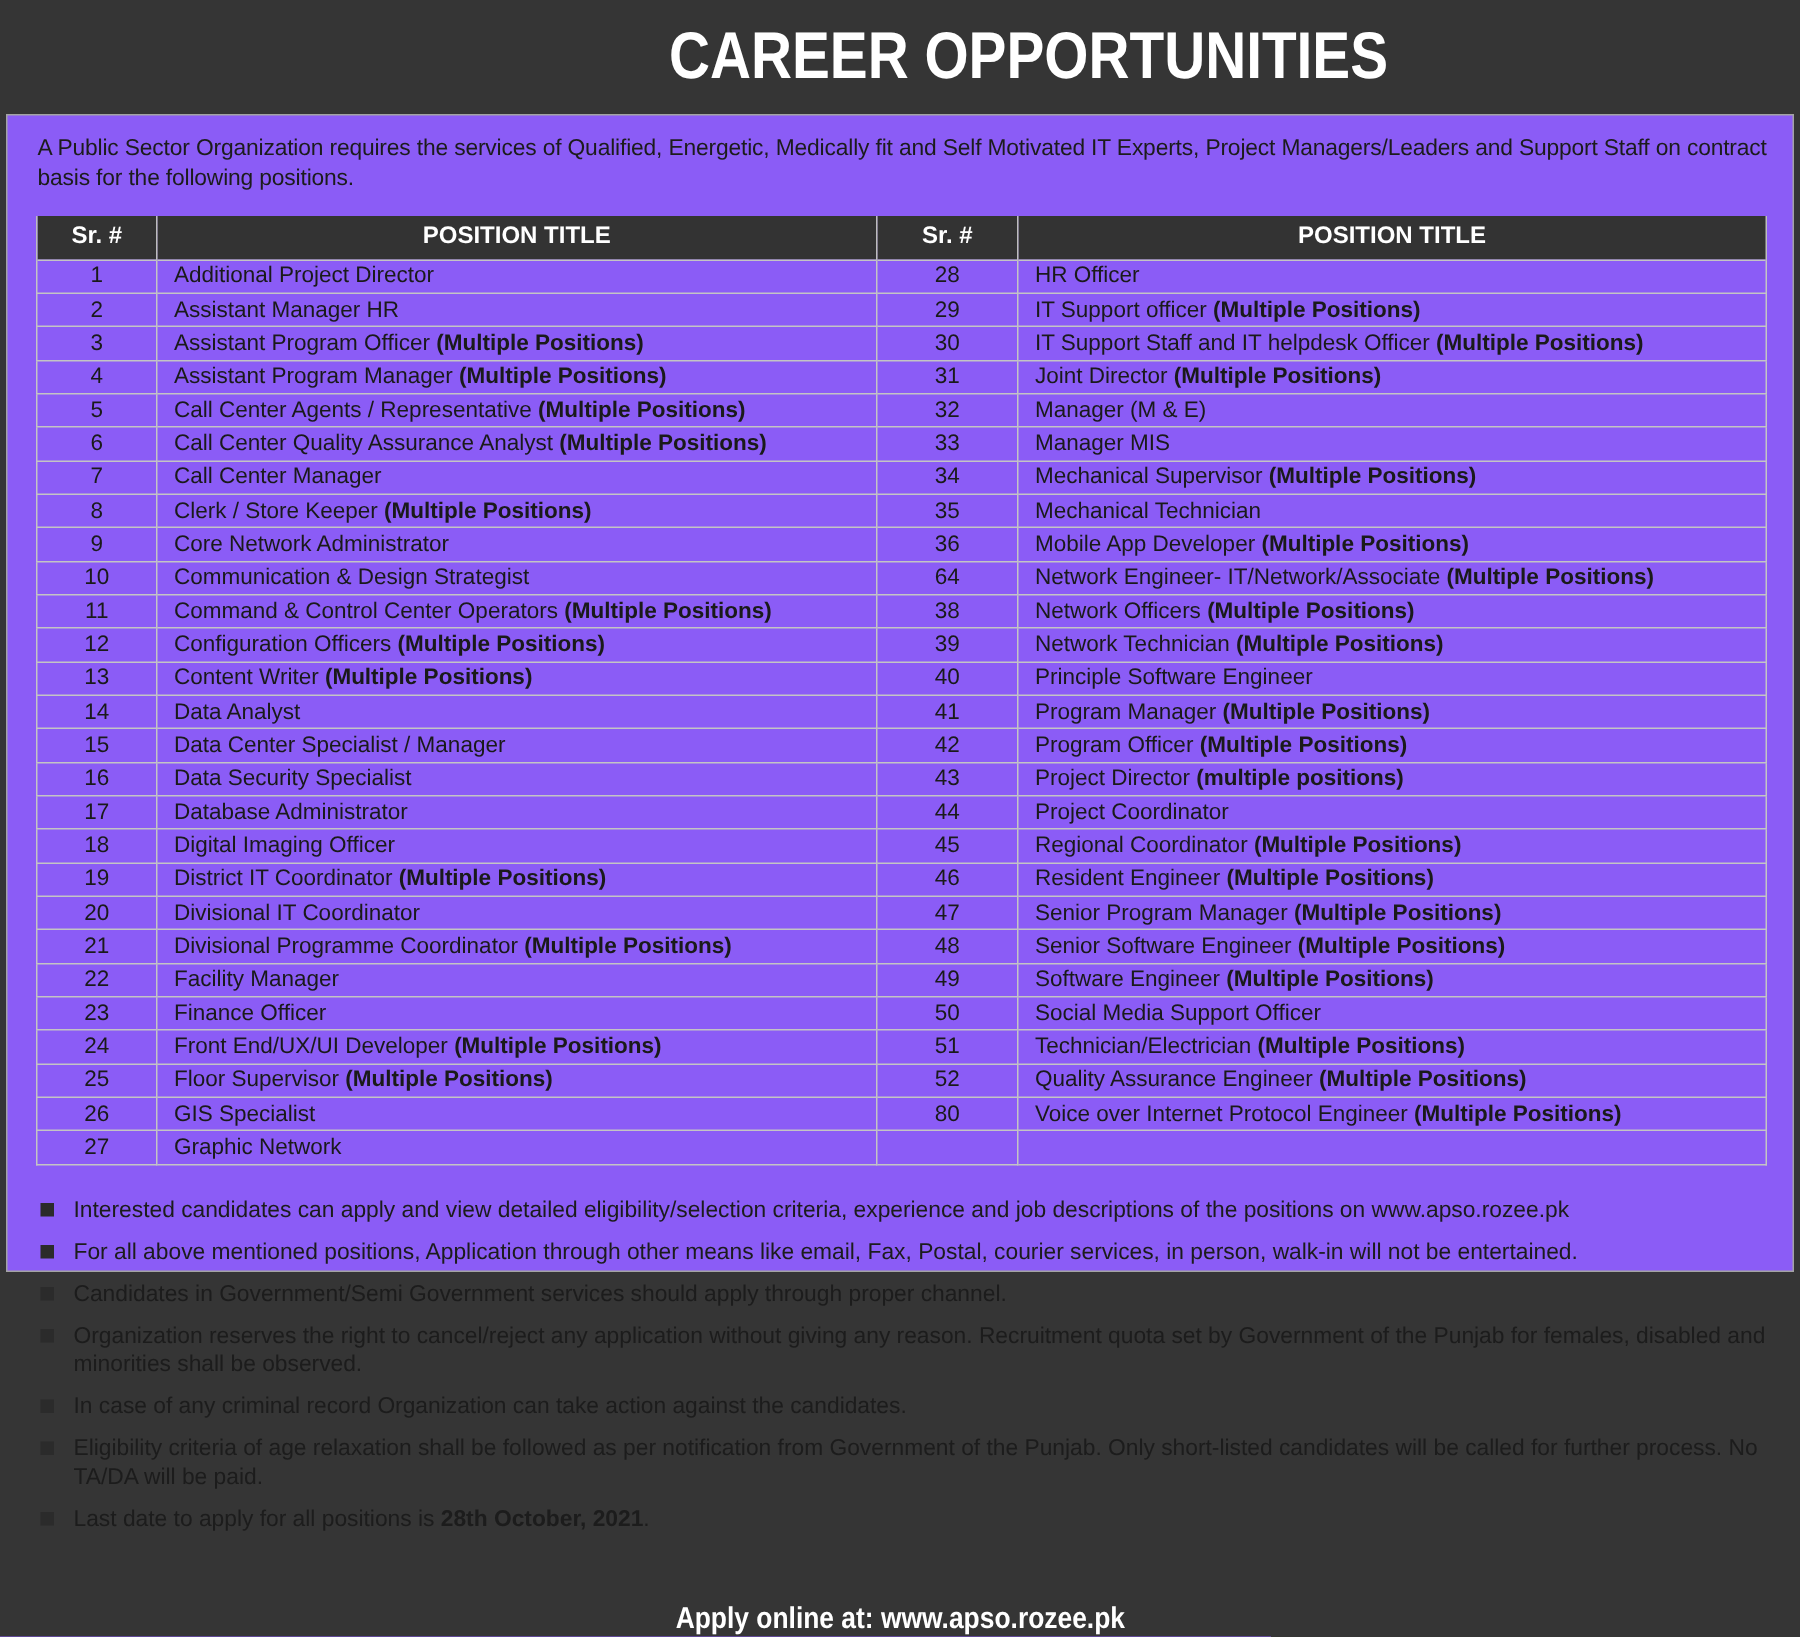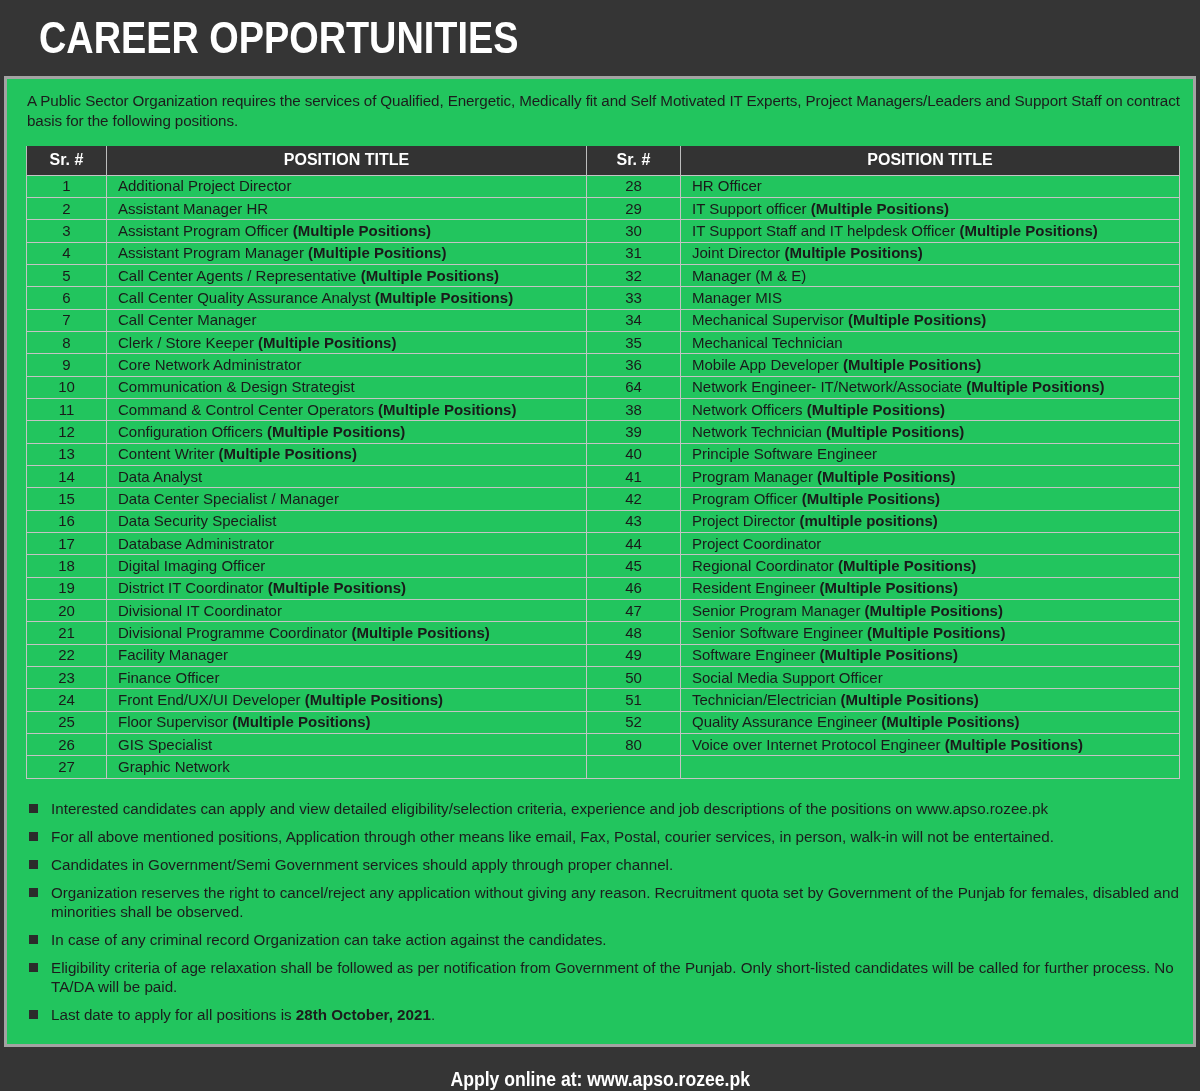--- a/index.html
+++ b/index.html
@@ -5,31 +5,31 @@
   * { box-sizing: border-box; margin: 0; padding: 0; }
   html, body { width: 1200px; height: 1091px; overflow: hidden; }
   body {
     background: #353535;
     font-family: "Liberation Sans", "DejaVu Sans", sans-serif;
     color: #1a1a1a;
     position: relative;
   }
   .title-bar {
     position: absolute; left: 0; top: 0; width: 964px; height: 76px;
-    display: flex; align-items: center; justify-content: flex-start;
+    display: flex; align-items: center; justify-content: flex-end;
   }
   .title-bar h1 {
     color: #ffffff; font-size: 44px; font-weight: bold;
     letter-spacing: 0px; transform: scaleX(0.86);
     font-family: "Liberation Sans", sans-serif;
   }
   .panel {
-    position: absolute; left: 4px; top: 76px; width: 1192px; height: 971px;
-    background: #22c55e;
-    border: 3px solid #a3a3a3;
+    position: absolute; left: 4px; top: 76px; width: 1192px; height: 772px;
+    background: #8b5cf6;
+    border: 1px solid #a3a3a3;
   }
   .intro {
     position: absolute; left: 20px; top: 12px; width: 1160px;
     font-size: 15.2px; line-height: 20px; color: #1c1c1c;
     letter-spacing: -0.1px;
   }
   table.positions {
     position: absolute; left: 19px; top: 67px;
     width: 1153px; border-collapse: collapse; table-layout: fixed;
   }

